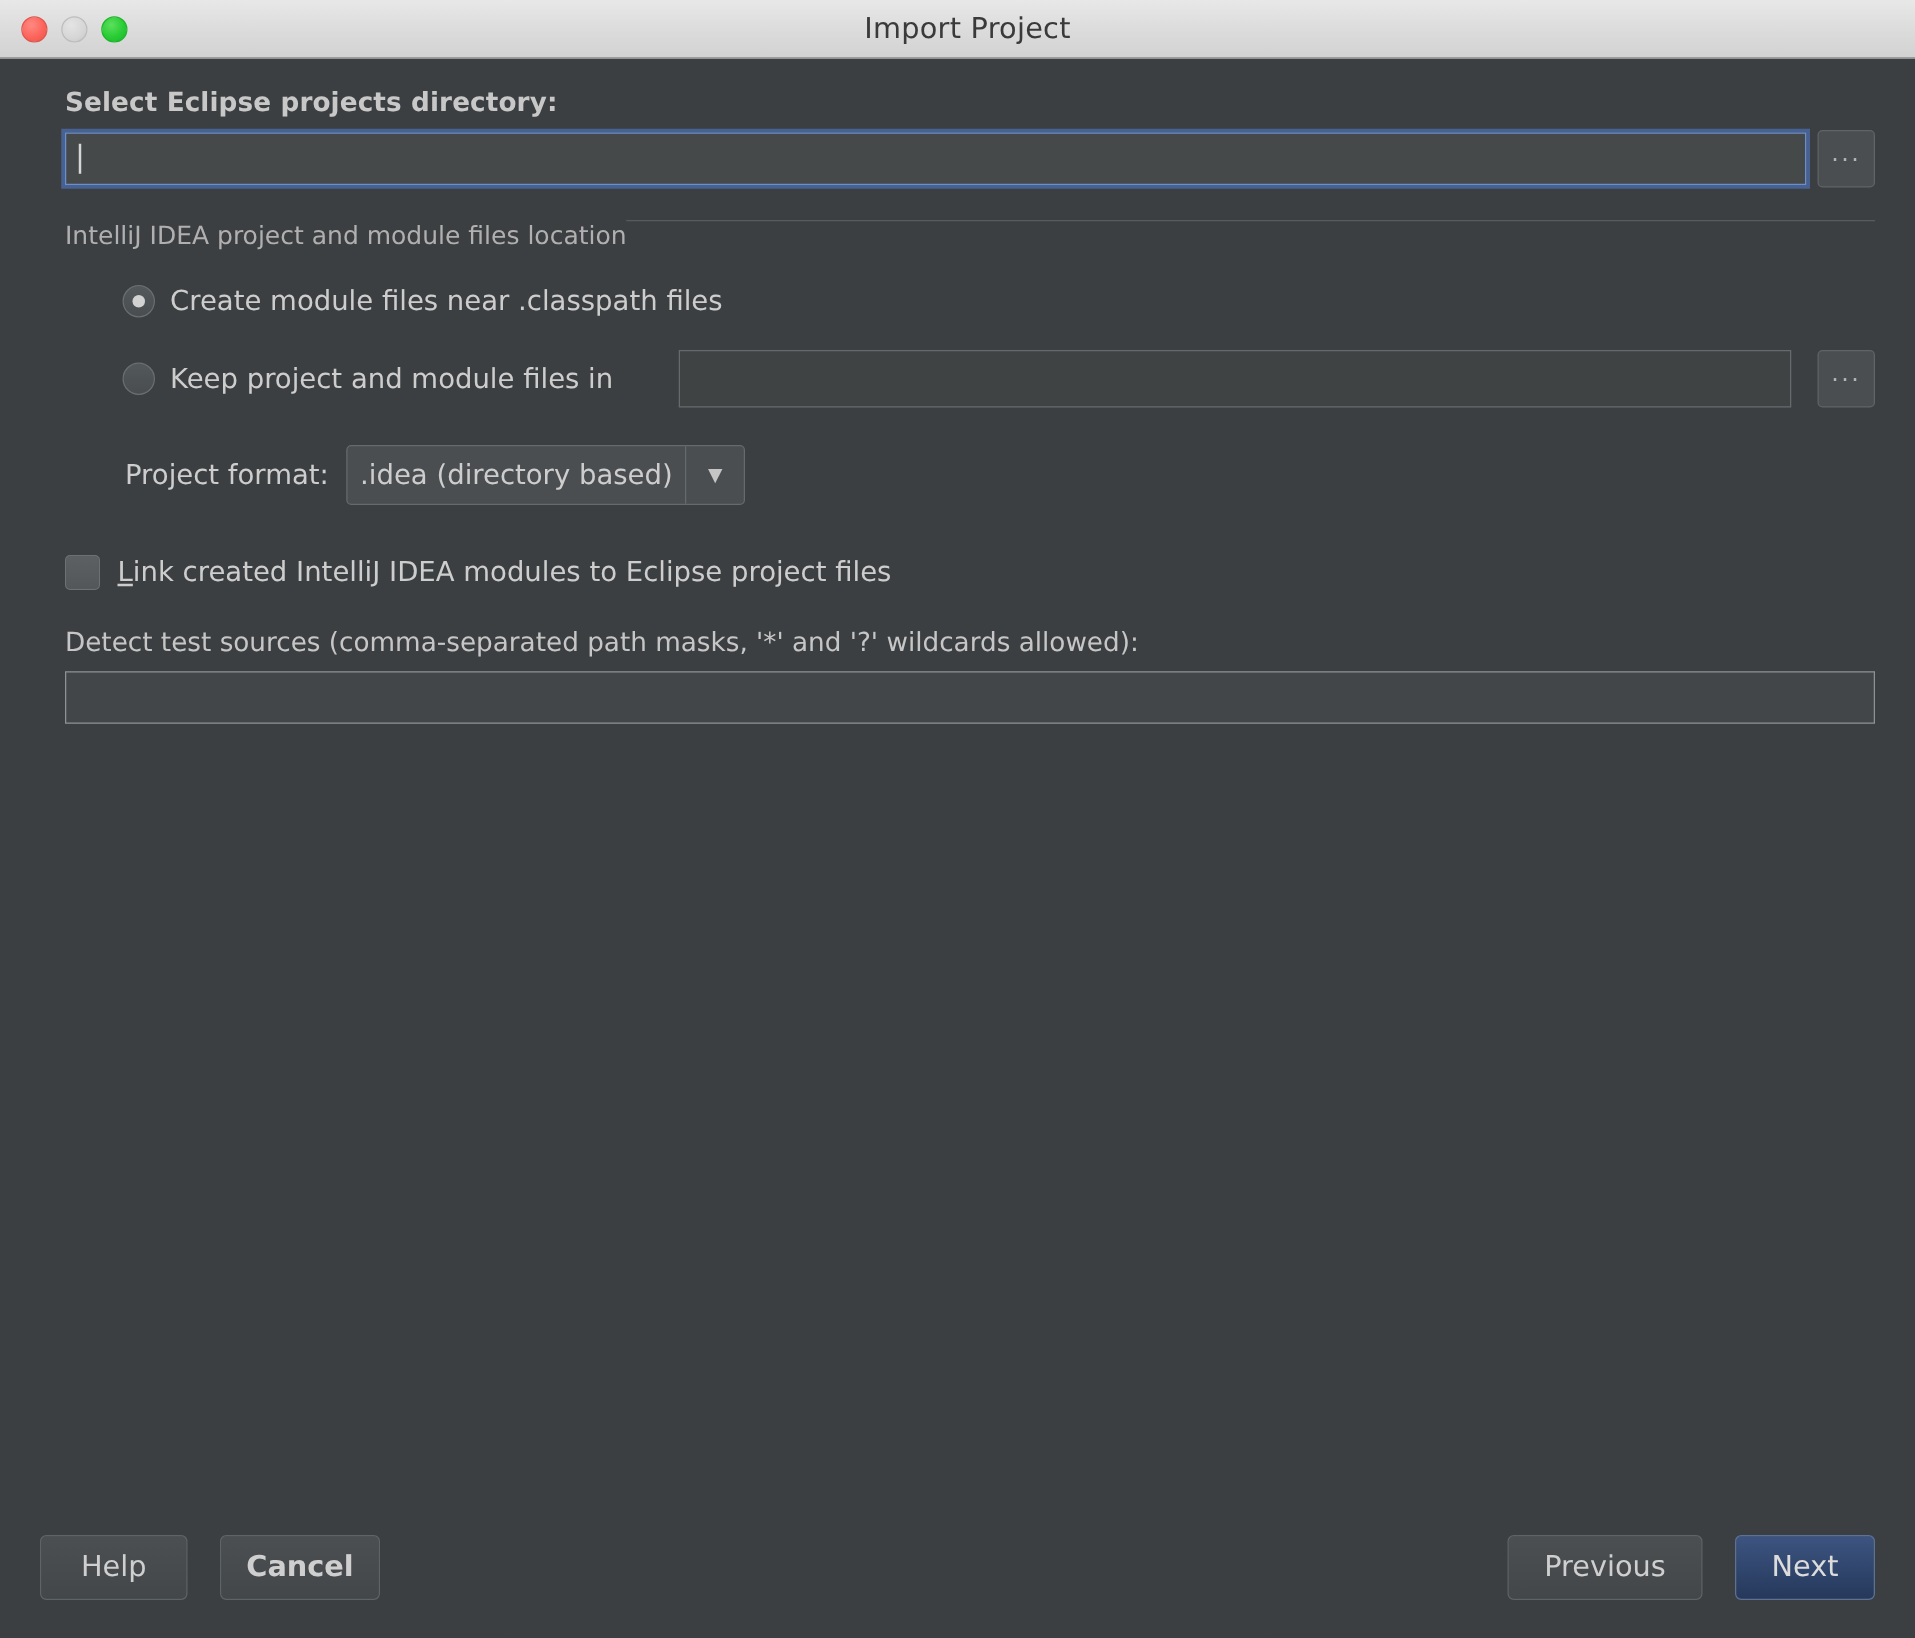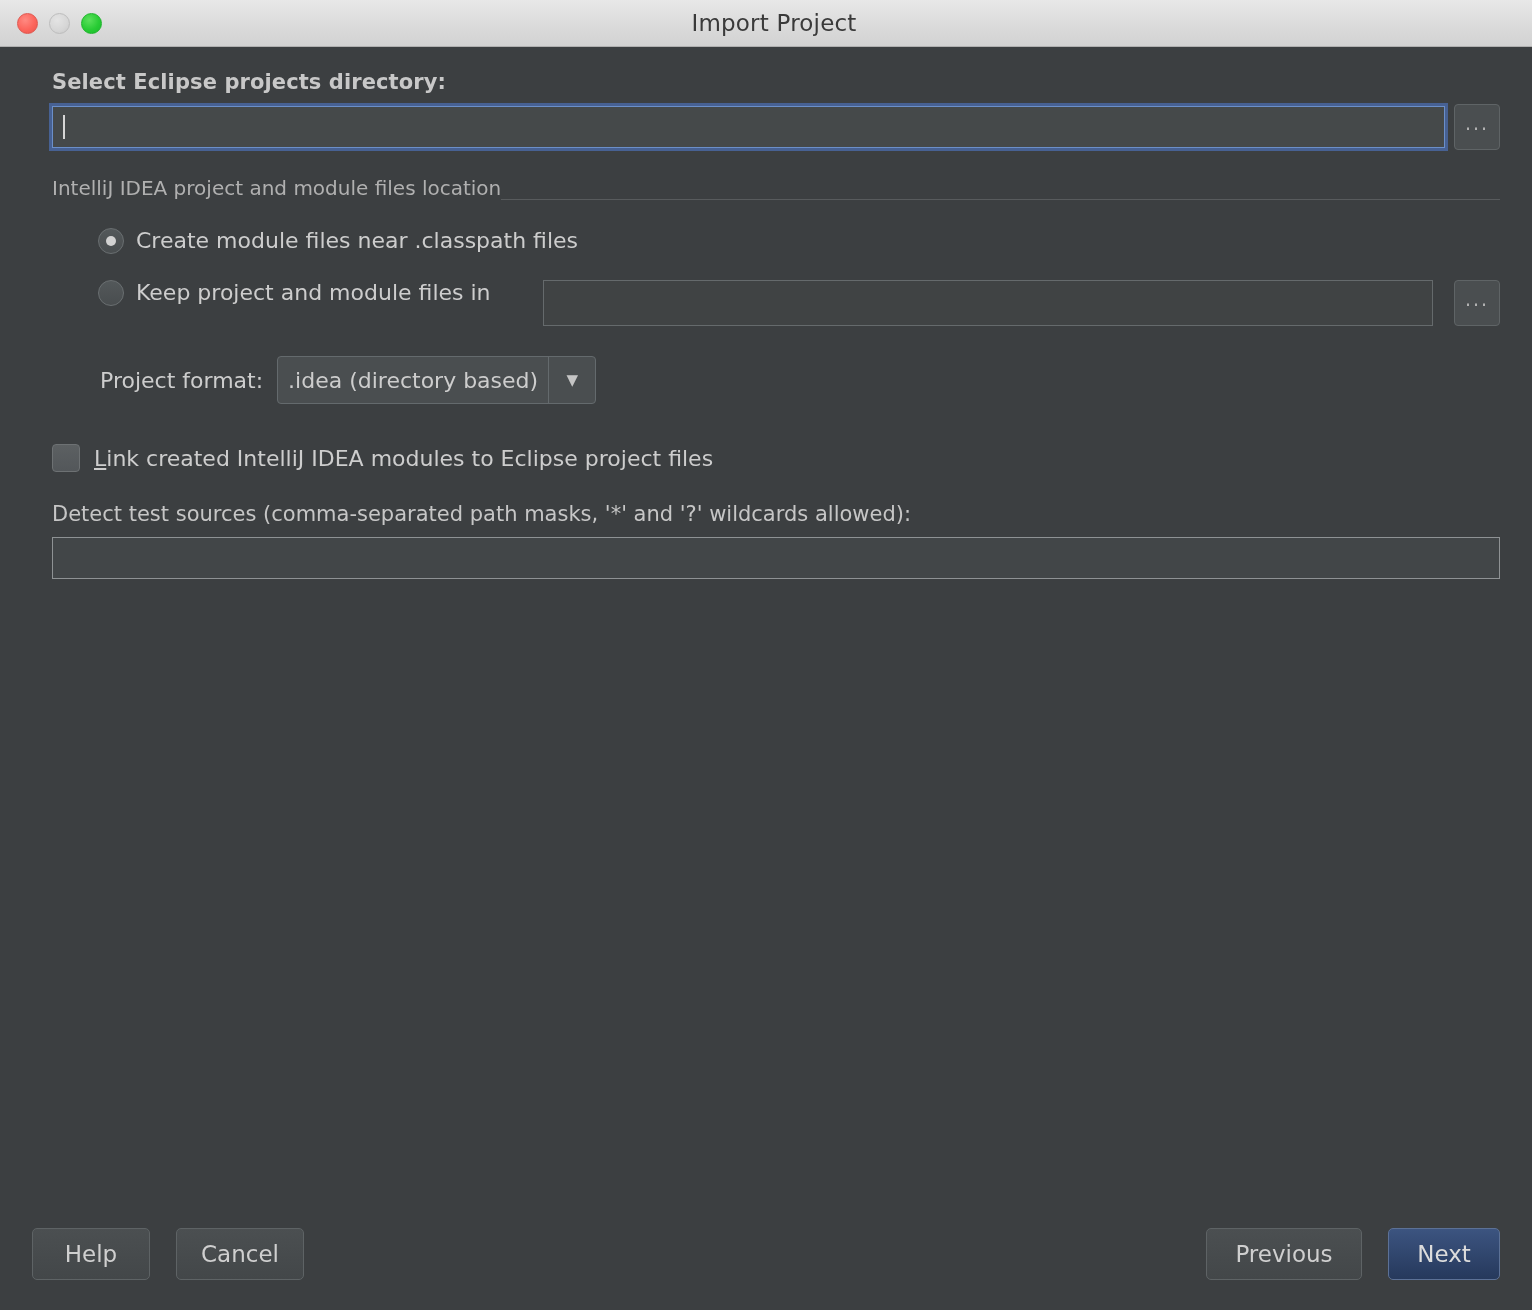--- a/index.html
+++ b/index.html
@@ -133,39 +133,39 @@
     color: #b4b4b4;
     font-size: 19px;
     letter-spacing: 2px;
     line-height: 0;
     padding-bottom: 9px;
   }
 
   
   .group-head {
     display: flex;
-    align-items: flex-end;
+    align-items: flex-start;
     gap: 0;
     margin-top: 26px;
   }
   .group-head .glabel {
     font-size: 20px;
     color: #b0b0b0;
     white-space: nowrap;
   }
   .group-head .gline {
     flex: 1 1 auto;
     height: 1px;
     background: #585b5d;
   }
 
   
   .radio-row {
     display: flex;
-    align-items: flex-start;
+    align-items: center;
     gap: 12px;
     margin-top: 28px;
     padding-left: 46px;
   }
   .radio {
     box-sizing: border-box;
     width: 26px;
     height: 26px;
     flex: 0 0 26px;
     border-radius: 50%;
@@ -302,21 +302,21 @@
     border: 1px solid #5e6365;
     color: #cfcfcf;
   }
   .btn.default {
     background: linear-gradient(to bottom, #3a5party 0%, #2a4066 100%);
     background: linear-gradient(to bottom, #3c5480 0%, #26395c 100%);
     border: 1px solid #5c7196;
     color: #dcdcdc;
   }
   .btn.help { min-width: 118px; }
-  .btn.cancel { min-width: 128px; }
+  .btn.cancel { min-width: 128px; font-weight: bold; }
   .btn.previous { min-width: 156px; }
   .btn.next { min-width: 112px; }
 </style>
 </head>
 <body>
 
 <div class="window">
 
   <div class="titlebar">
     <div class="traffic">

